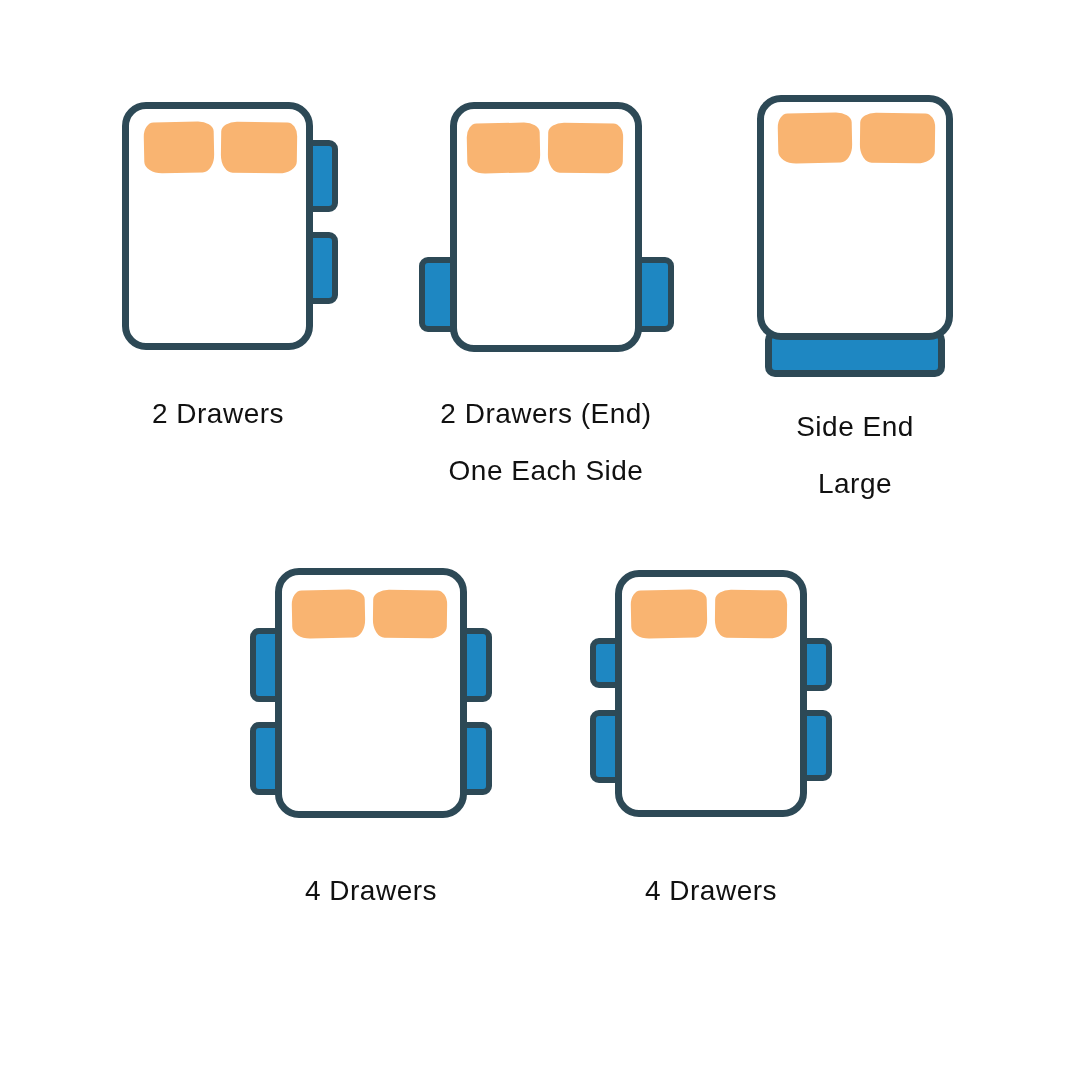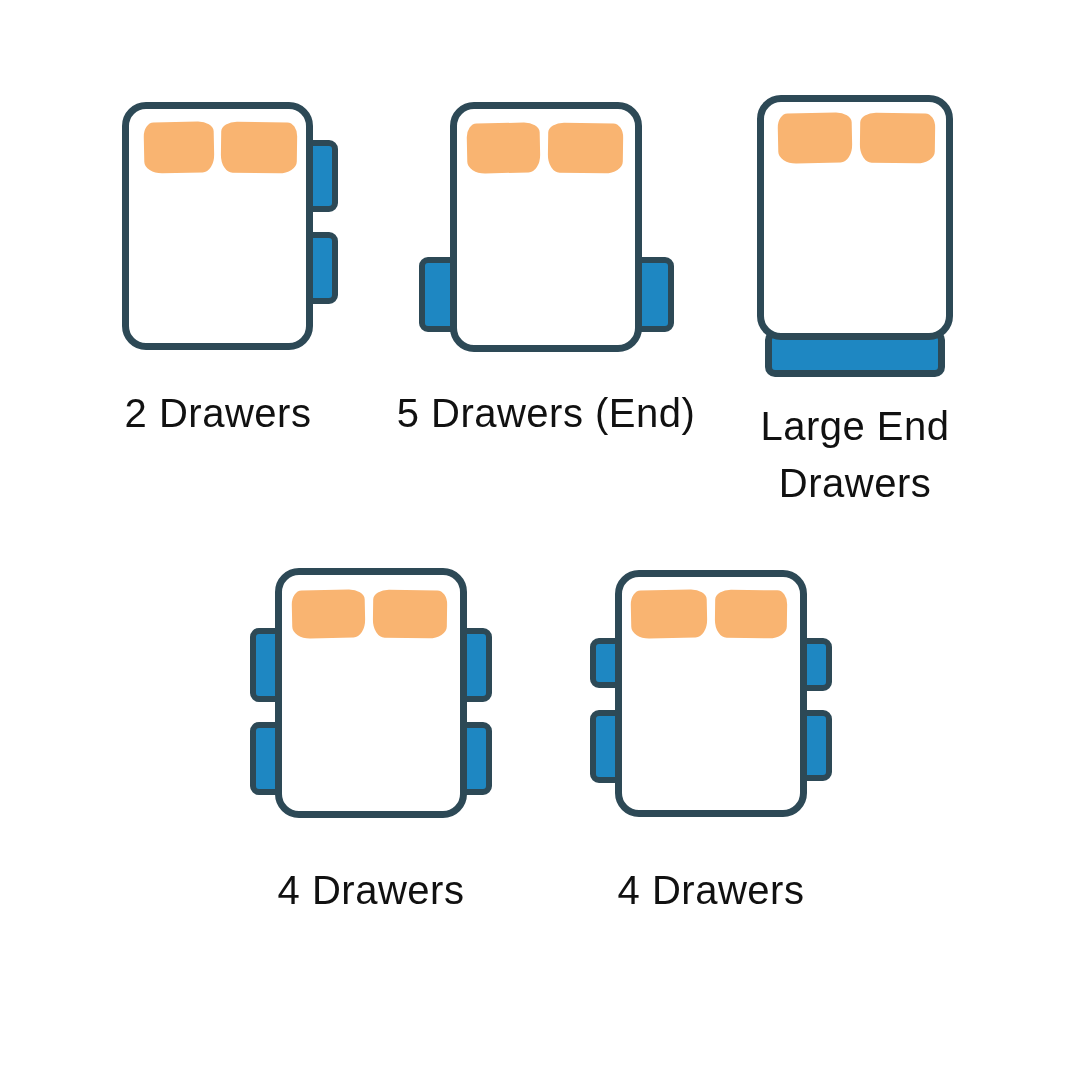--- a/index.html
+++ b/index.html
@@ -4,21 +4,21 @@
 <style>
   html,body{margin:0;padding:0;}
   body{font-family:"Liberation Sans", sans-serif;}
   #page{position:relative;width:1080px;height:1080px;background:var(--background,#fff);overflow:hidden;}
   .figure{position:absolute;}
   .bed{position:absolute;background:var(--background,#fff);border:7px solid var(--outline,#2d4956);border-radius:24px;box-sizing:border-box;z-index:2;}
   .pillow{position:absolute;background:var(--pillow_orange,#f9b471);}
   .pillow.p-left{border-radius:10px 16px 12px 18px / 14px 10px 18px 12px;transform:rotate(-1.2deg);}
   .pillow.p-right{border-radius:16px 10px 18px 12px / 10px 14px 12px 18px;transform:rotate(0.8deg);}
   .drawer{position:absolute;background:var(--drawer_blue,#1e87c2);border:6px solid var(--outline,#2d4956);border-radius:9px;box-sizing:border-box;z-index:1;}
-  .label{position:absolute;text-align:center;color:var(--text,#111);font-size:40px;line-height:57px;font-weight:500;letter-spacing:0.5px;white-space:nowrap;}
+  .label{position:absolute;text-align:center;color:var(--text,#111);font-size:28px;line-height:57px;font-weight:500;letter-spacing:0.5px;white-space:nowrap;}
 </style>
 </head>
 <body>
 
 <div id="page">
 
   <div class="figure" style="left:122px;top:102px;">
     <div class="drawer" style="left:178px;top:38px;width:38px;height:72px;"></div>
     <div class="drawer" style="left:178px;top:130px;width:38px;height:72px;"></div>
     <div class="bed" style="left:0;top:0;width:191px;height:248px;">
@@ -31,33 +31,34 @@
   </div>
 
   <div class="figure" style="left:450px;top:102px;">
     <div class="drawer" style="left:-31px;top:155px;width:43px;height:75px;"></div>
     <div class="drawer" style="left:181px;top:155px;width:43px;height:75px;"></div>
     <div class="bed" style="left:0;top:0;width:192px;height:250px;">
       <div class="pillow p-left" style="left:10px;top:14px;width:73px;height:50px;"></div>
       <div class="pillow p-right" style="left:91px;top:14px;width:75px;height:50px;"></div>
     </div>
     <div class="label" style="left:-94px;top:283px;width:380px;">
-      <div>5 Drawers (End)</div>
+      <div>2 Drawers (End)</div>
+      <div>One Each Side</div>
     </div>
   </div>
 
   <div class="figure" style="left:757px;top:95px;">
     <div class="drawer" style="left:8px;top:235px;width:180px;height:47px;border-width:7px;border-radius:10px;"></div>
     <div class="bed" style="left:0;top:0;width:196px;height:245px;">
       <div class="pillow p-left" style="left:14px;top:11px;width:74px;height:50px;"></div>
       <div class="pillow p-right" style="left:96px;top:11px;width:75px;height:50px;"></div>
     </div>
     <div class="label" style="left:-62px;top:303px;width:320px;">
-      <div>Large End</div>
-      <div>Drawers</div>
+      <div>Side End</div>
+      <div>Large</div>
     </div>
   </div>
 
   <div class="figure" style="left:275px;top:568px;">
     <div class="drawer" style="left:-25px;top:60px;width:40px;height:74px;"></div>
     <div class="drawer" style="left:-25px;top:154px;width:40px;height:73px;"></div>
     <div class="drawer" style="left:177px;top:60px;width:40px;height:74px;"></div>
     <div class="drawer" style="left:177px;top:154px;width:40px;height:73px;"></div>
     <div class="bed" style="left:0;top:0;width:192px;height:250px;">
       <div class="pillow p-left" style="left:10px;top:15px;width:73px;height:48px;"></div>

